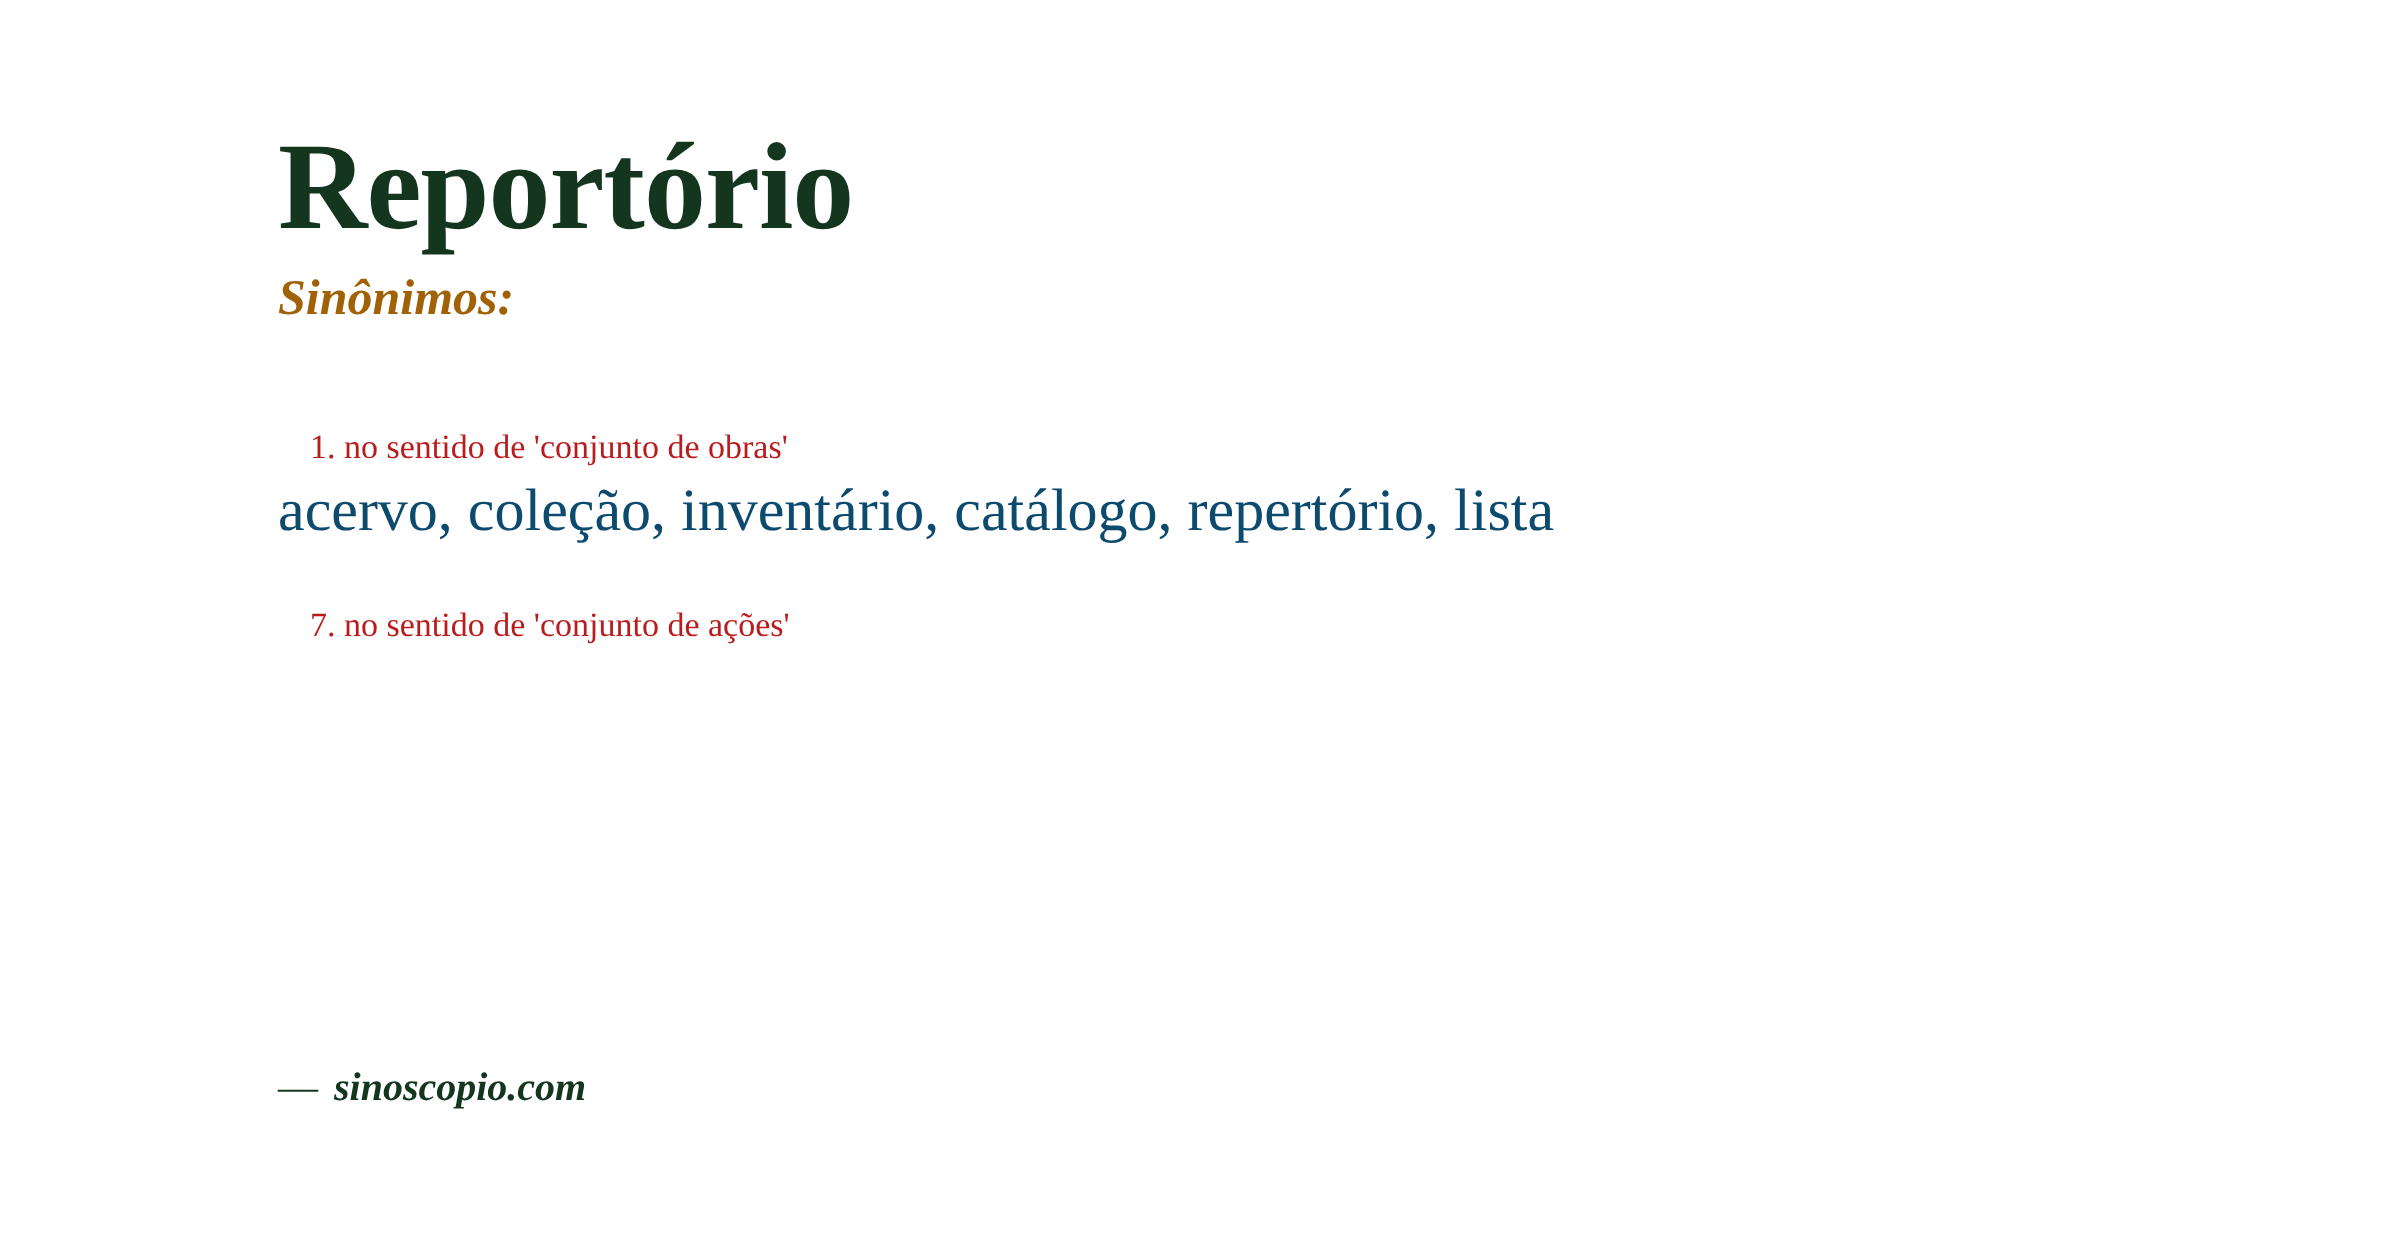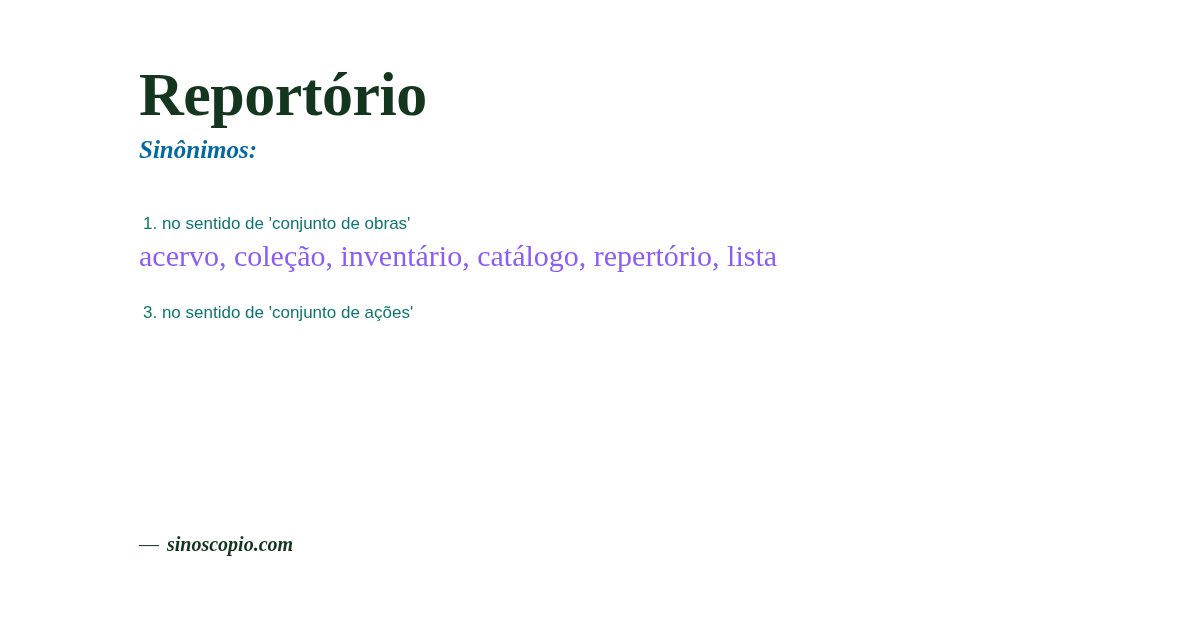--- a/index.html
+++ b/index.html
@@ -28,41 +28,41 @@
     color: #14361f;
     line-height: 1.05;
     letter-spacing: -0.5px;
     margin: 0;
   }
   .subtitle {
     font-family: "Liberation Serif", "DejaVu Serif", serif;
     font-size: 25px;
     font-weight: bold;
     font-style: italic;
-    color: #0369a1;
+    color: #a16207;
     margin: 8px 0 0 0;
     line-height: 1.2;
   }
   .senses {
     margin-top: 48px;
   }
   .sense {
     margin-bottom: 26px;
   }
   .sense-label {
-    font-family: Liberation Sans, sans-serif;
+    font-family: Liberation Serif, serif;
     font-size: 17px;
-    color: #0f766e;
+    color: #b91c1c;
     line-height: 1.3;
-    margin: 0 0 2px 4px;
+    margin: 0 0 2px 16px;
   }
   .sense-words {
     font-family: "Liberation Serif", "DejaVu Serif", serif;
     font-size: 30px;
-    color: #8b5cf6;
+    color: #0c4a6e;
     line-height: 1.28;
     margin: 0;
   }
   .footer {
     position: absolute;
     left: 139px;
     top: 533px;
     font-family: "Liberation Serif", "DejaVu Serif", serif;
     font-size: 20px;
     font-style: italic;
@@ -85,21 +85,21 @@
 
   <div class="senses">
 
     <div class="sense">
       <div class="sense-label">1. no sentido de 'conjunto de obras'</div>
       <div class="sense-words">acervo, coleção, inventário, catálogo, repertório, lista</div>
     </div>
 
 
     <div class="sense">
-      <div class="sense-label">3. no sentido de 'conjunto de ações'</div>
+      <div class="sense-label">7. no sentido de 'conjunto de ações'</div>
     </div>
 
   </div>
 
   <div class="footer">
     <span class="dash">—</span><span>sinoscopio.com</span>
   </div>
 
 </div>
 

